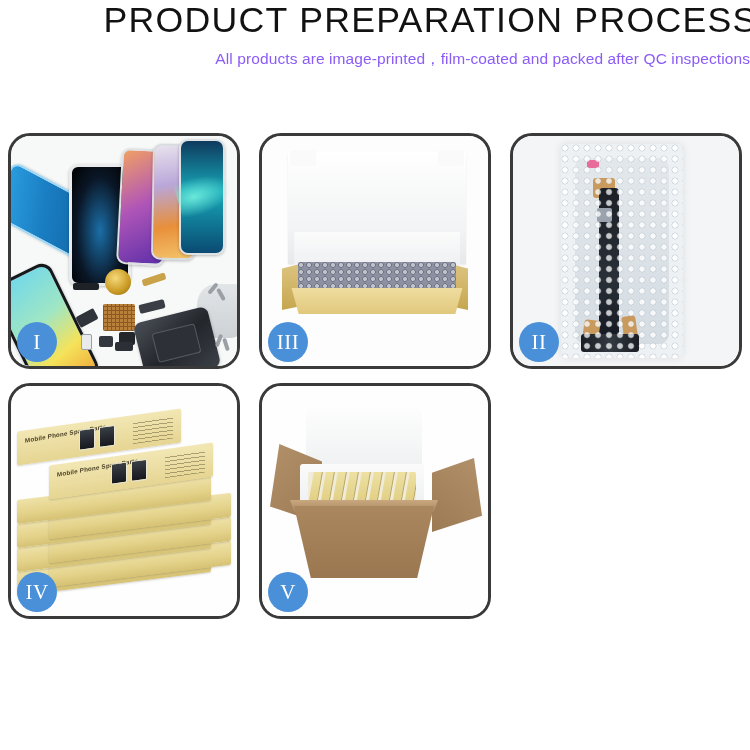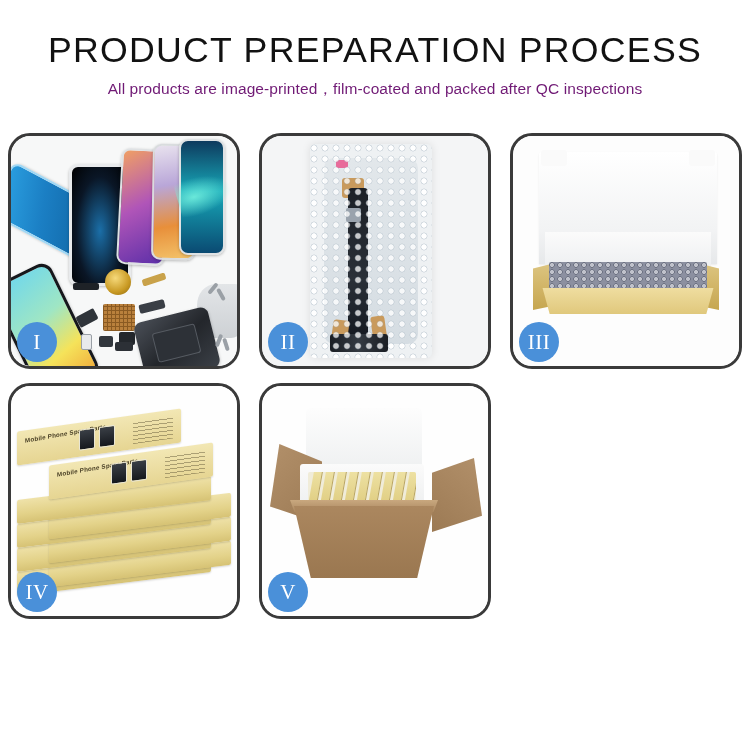--- a/index.html
+++ b/index.html
@@ -4,36 +4,36 @@
 <style>
   * { box-sizing: border-box; margin: 0; padding: 0; }
   html, body {
     width: 750px; height: 750px;
     background: #ffffff;
     font-family: "Liberation Sans", sans-serif;
     overflow: hidden;
   }
   .page { position: relative; width: 750px; height: 750px; background: #fff; }
 
-  .header { padding-top: 30px; text-align: center; }
+  .header { text-align: right; }
   .title {
     font-family: "Liberation Sans", sans-serif;
     font-size: 35px;
     font-weight: 400;
     letter-spacing: 1.2px;
     color: #121212;
     line-height: 1.15;
     transform: scaleX(1.02);
   }
   .subtitle {
     margin-top: 9px;
     font-family: "Liberation Sans", sans-serif;
     font-size: 15.5px;
     font-weight: 400;
-    color: #701a75;
+    color: #8b5cf6;
     letter-spacing: 0.1px;
   }
 
   .grid {
     position: absolute;
     top: 133px; left: 8px;
     width: 734px;
     display: grid;
     grid-template-columns: repeat(3, 232px);
     grid-template-rows: 236px 236px;
@@ -433,47 +433,47 @@
           </div>
         <div class="scrw w1"></div>
         <div class="scrw w2"></div>
         <div class="scrw w3"></div>
         <div class="scrw w4"></div>
       </div>
       <div class="badge">I</div>
     </div>
 
     <div class="panel">
+      <div class="photo p3">
+        <div class="b3-lid"></div>
+        <div class="b3-foamback"></div>
+        <div class="b3-tray"></div>
+        <div class="b3-side-l"></div>
+        <div class="b3-side-r"></div>
+        <div class="b3-foam"></div>
+        <div class="b3-front"></div>
+      </div>
+      <div class="badge">III</div>
+    </div>
+
+    <div class="panel">
       <div class="photo p2">
         <div class="bubble-pack">
           <div class="bw-inner"></div>
           <div class="pink-dot"></div>
           <div class="flex-top"></div>
           <div class="flex-strip"></div>
           <div class="flex-pad"></div>
           <div class="flex-foot1"></div>
           <div class="flex-foot2"></div>
           <div class="flex-conn"></div>
           <div class="bw-overlay"></div>
         </div>
       </div>
       <div class="badge">II</div>
-    </div>
-
-    <div class="panel">
-      <div class="photo p3">
-        <div class="b3-lid"></div>
-        <div class="b3-foamback"></div>
-        <div class="b3-tray"></div>
-        <div class="b3-side-l"></div>
-        <div class="b3-side-r"></div>
-        <div class="b3-foam"></div>
-        <div class="b3-front"></div>
-      </div>
-      <div class="badge">III</div>
     </div>
 
     <div class="panel">
       <div class="photo p4">
         <div class="stack">
           <div class="bx bx-l5"></div>
           <div class="bx bx-r5"></div>
           <div class="bx bx-l4"></div>
           <div class="bx bx-r4"></div>
           <div class="bx bx-l3"></div>

